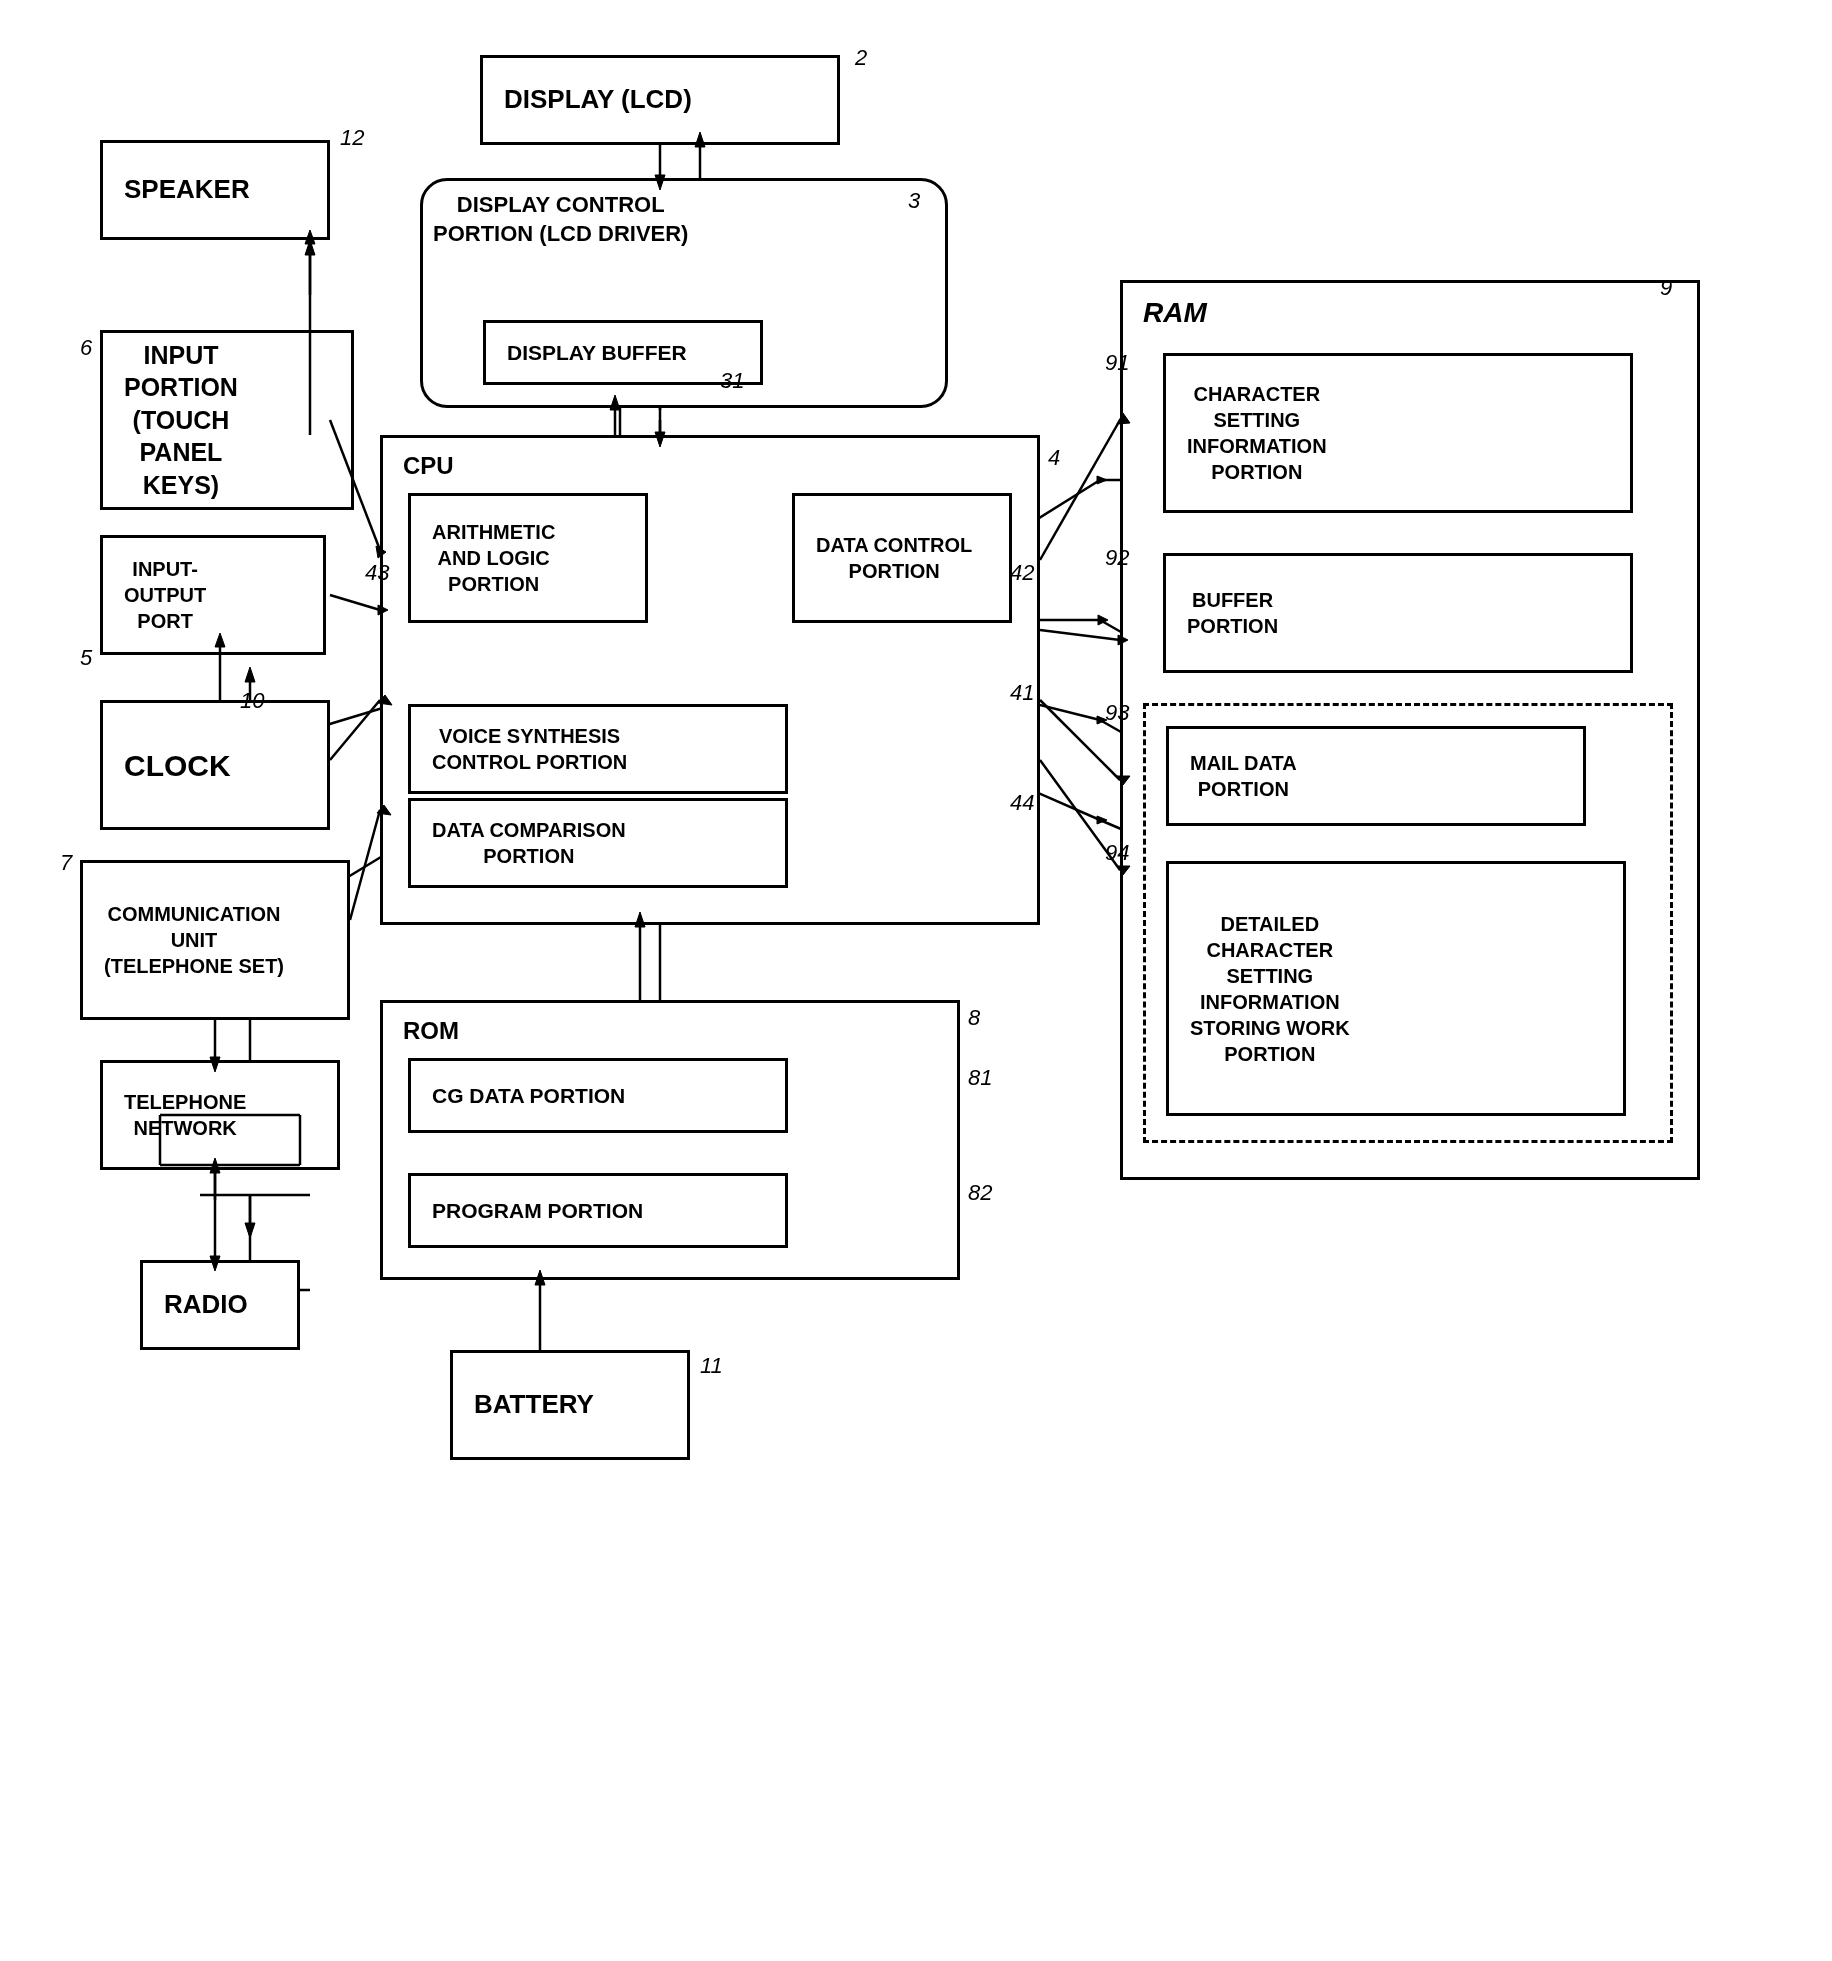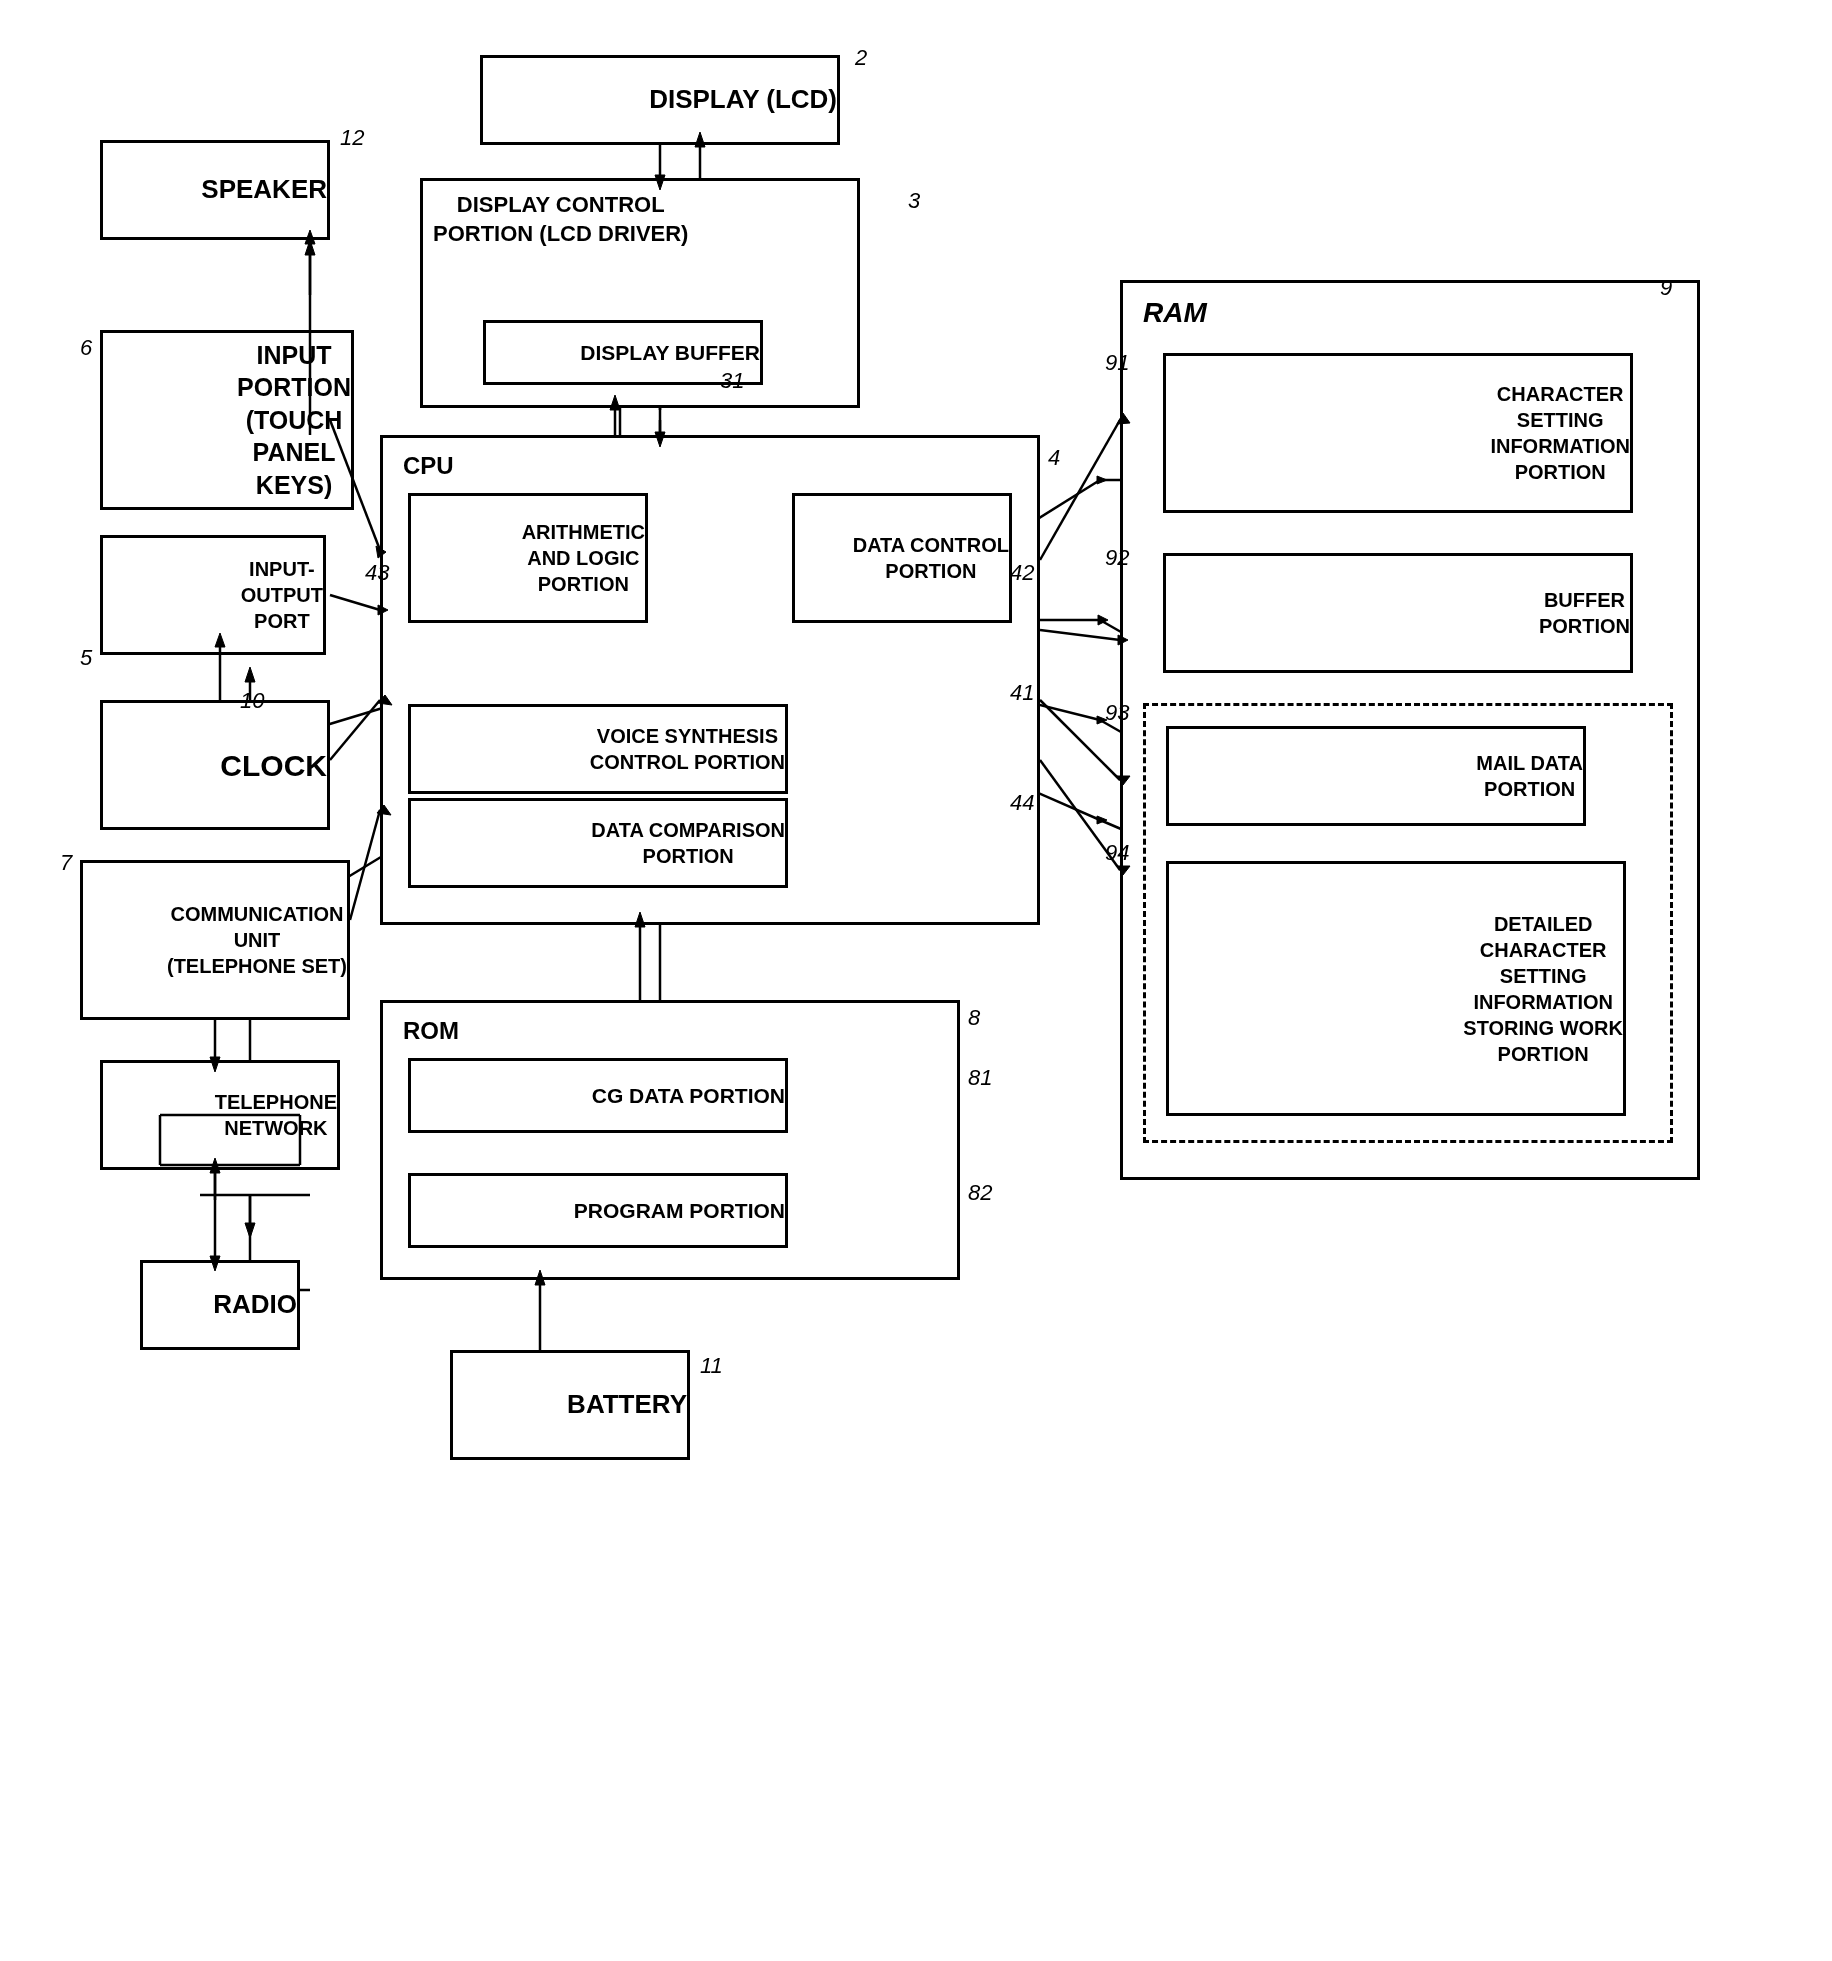--- a/index.html
+++ b/index.html
@@ -16,21 +16,21 @@
       top: 0; left: 0;
       width: 1832px;
       height: 1961px;
     }
     .box {
       position: absolute;
       border: 3px solid #000;
       background: #fff;
       display: flex;
       align-items: center;
-      justify-content: flex-end;
+      justify-content: flex-start;
       text-align: center;
       font-size: 22px;
       font-weight: bold;
       line-height: 1.3;
       padding-left: 21px;
     }
     .box-dashed {
       border: 3px dashed #000;
     }
     .ref-num {
@@ -125,21 +125,21 @@
     <line x1="1100" y1="620" x2="1170" y2="660"></line>
     <line x1="1100" y1="720" x2="1170" y2="760"></line>
     <line x1="1100" y1="820" x2="1170" y2="850"></line>
   </svg>
 
   <div class="box" style="left:480px; top:55px; width:360px; height:90px; font-size:26px;">
     <span>DISPLAY (LCD)</span>
   </div>
   <span class="ref-num" style="left:855px; top:45px;">2</span>
 
-  <div class="box" style="left:420px; top:178px; width:440px; height:230px;">
+  <div class="box" style="left:420px; top:178px; width:528px; height:230px;border-radius:27px;">
     <span style="position:absolute;top:10px;left:10px;font-size:22px;font-weight:bold;">DISPLAY CONTROL<br>PORTION (LCD DRIVER)</span>
 
     <div class="box" style="position:absolute; left:60px; bottom:20px; width:280px; height:65px; font-size:21px;">
       <span>DISPLAY BUFFER</span>
     </div>
   </div>
   <span class="ref-num" style="left:908px; top:188px;">3</span>
   <span class="ref-num" style="left:720px; top:368px;">31</span>
 
   <div class="box" style="left:380px; top:435px; width:660px; height:490px; align-items:flex-start; justify-content:flex-start; padding:10px;">

